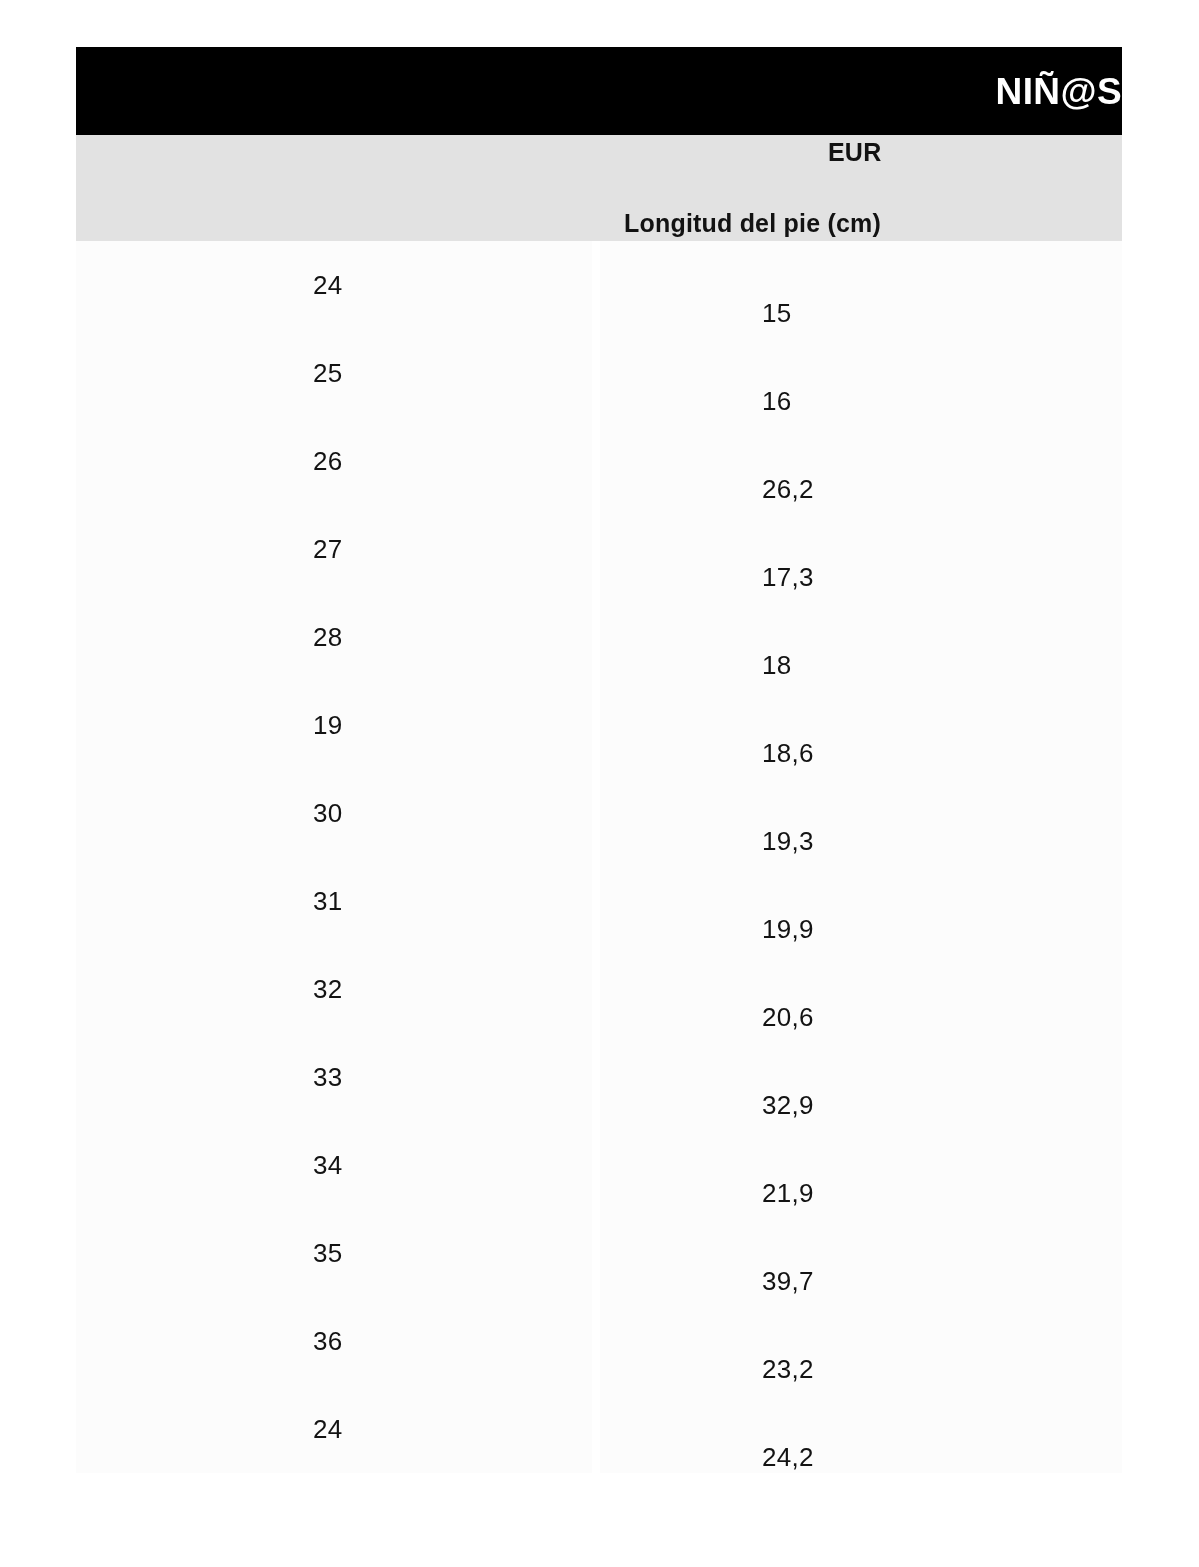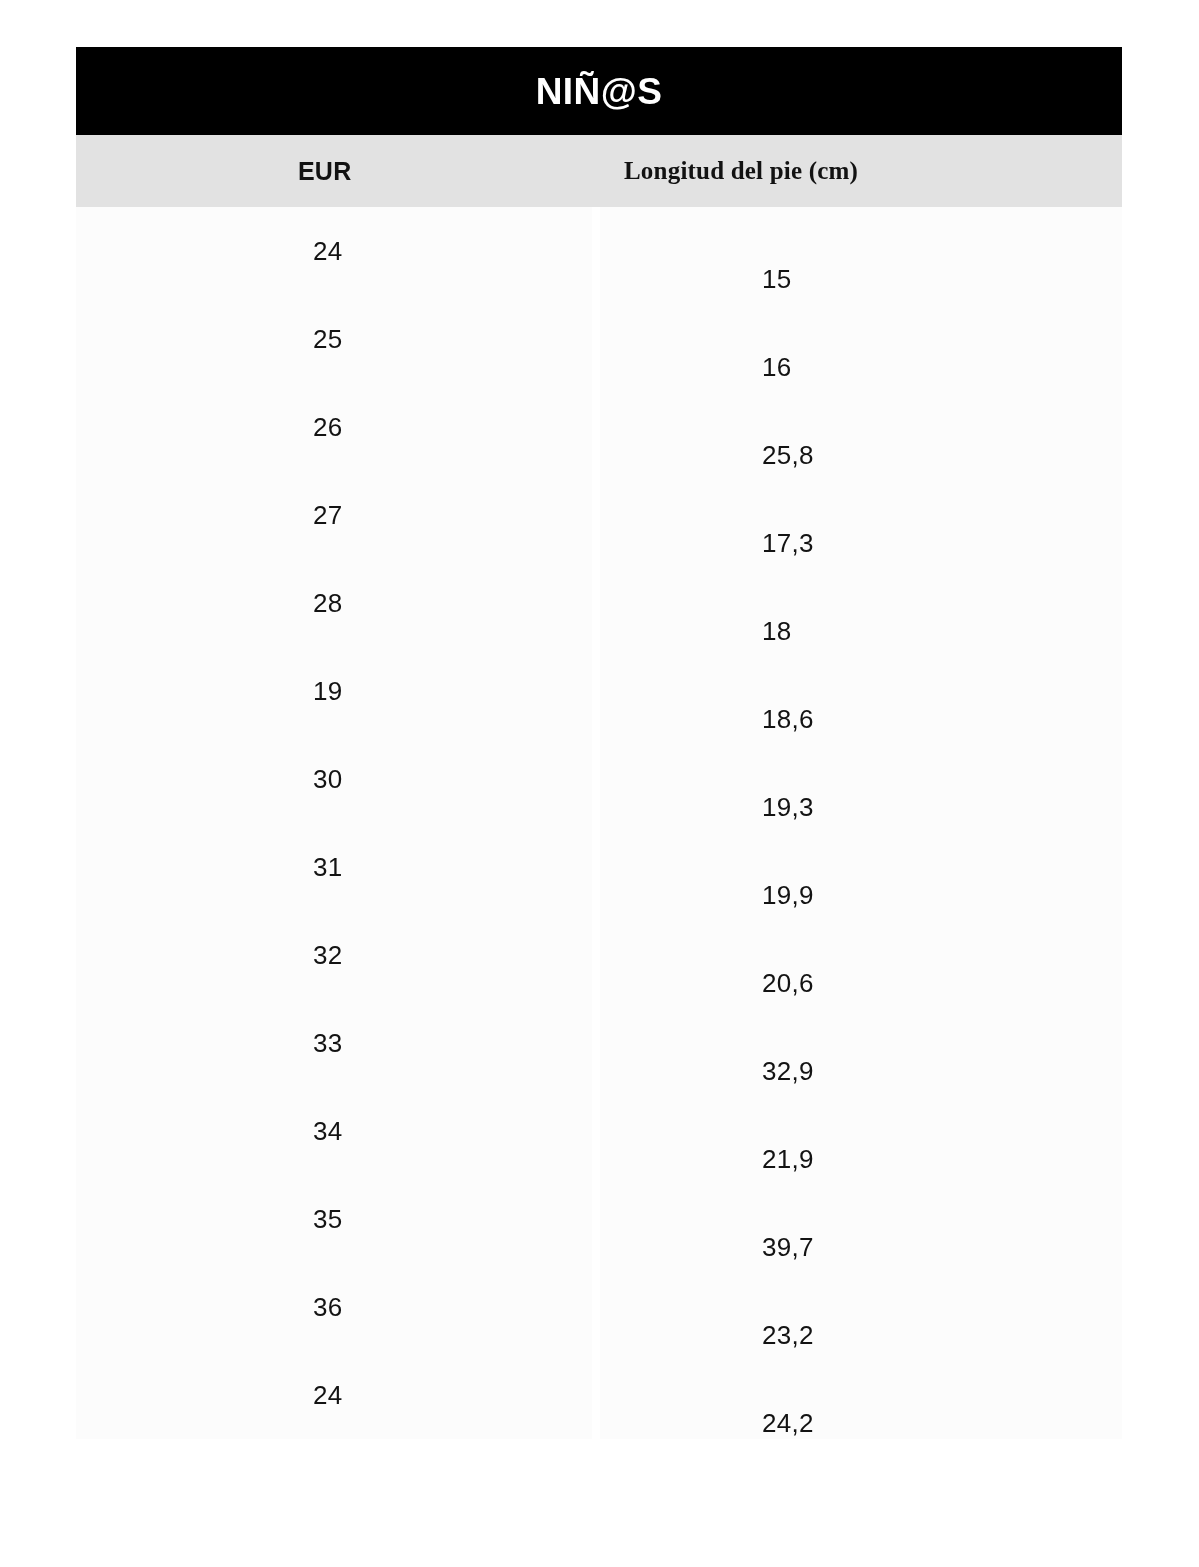--- a/index.html
+++ b/index.html
@@ -28,36 +28,37 @@
     top: 47px;
     width: 1046px;
   }
 
   
   .title-band {
     height: 88px;
     background: #000000;
     display: flex;
     align-items: center;
-    justify-content: center;
+    justify-content: flex-end;
   }
   .title-band .title-text {
     color: #ffffff;
     font-size: 37px;
     font-weight: 700;
     letter-spacing: 0.4px;
     line-height: 1;
   }
 
   
   .header-row {
-    height: 72px;
+    height: 106px;
     background: #e2e2e2;
     display: flex;
-    align-items: flex-start;
+    align-items: flex-end;
+    flex-direction: column;
   }
   .header-cell {
     display: flex;
     align-items: center;
     height: 100%;
     color: #121212;
     font-size: 25px;
     font-weight: 700;
     letter-spacing: 0.2px;
     box-sizing: border-box;
@@ -65,21 +66,20 @@
   .header-cell.col-eur {
     width: 516px;
     padding-left: 222px;
   }
   .header-cell.col-gap {
     width: 8px;
   }
   .header-cell.col-len {
     width: 522px;
     padding-left: 24px;
-    font-family: Liberation Serif, serif;
   }
 
   
   .table-body {
     display: block;
   }
   .data-row {
     display: flex;
     height: 88px;
     align-items: center;
@@ -149,21 +149,21 @@
           <div class="data-cell col-len">
             <span>16</span>
           </div>
         </div>
         <div class="data-row">
           <div class="data-cell col-eur">
             <span>26</span>
           </div>
           <div class="spacer-cell"></div>
           <div class="data-cell col-len">
-            <span>25,8</span>
+            <span>26,2</span>
           </div>
         </div>
         <div class="data-row">
           <div class="data-cell col-eur">
             <span>27</span>
           </div>
           <div class="spacer-cell"></div>
           <div class="data-cell col-len">
             <span>17,3</span>
           </div>

